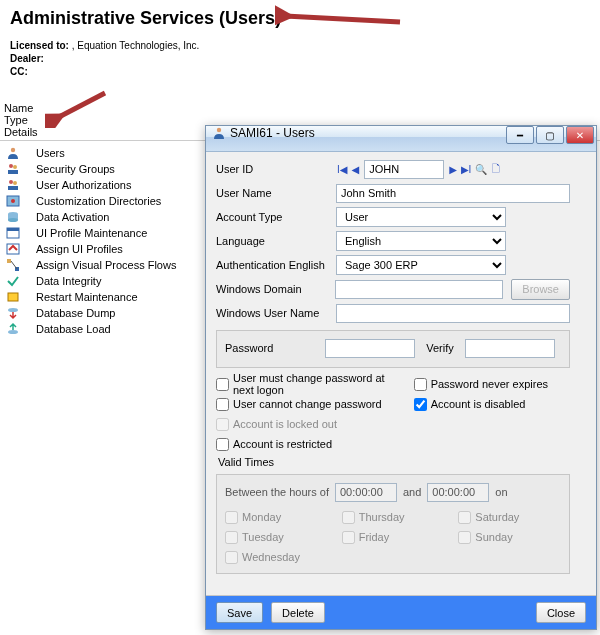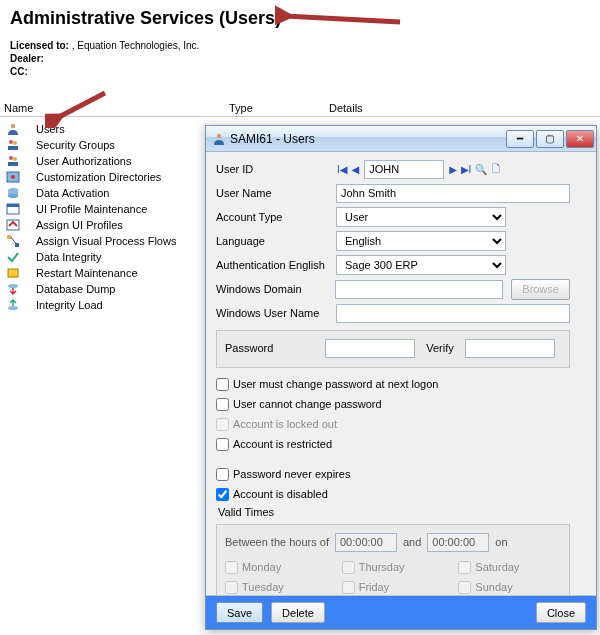--- a/index.html
+++ b/index.html
@@ -17,20 +17,21 @@
   .header { padding: 8px 10px 4px 10px; }
   .page-title { font-size: 18px; font-weight: bold; font-family: Arial, sans-serif; }
   .license-info { margin-top: 10px; font-family: Arial, sans-serif; font-size: 10px; line-height: 1.3; }
   .license-info b { font-weight: bold; }
   .columns-header {
     display: flex;
     border-bottom: 1px solid #ccc;
     margin-top: 18px;
     padding: 2px 4px;
     font-size: 11px;
+    flex-direction: column;
   }
   .col-name { width: 225px; }
   .col-type { width: 100px; }
   .col-details { flex: 1; }
   .sidebar {
     padding: 4px 4px;
     width: 200px;
   }
   .tree-item {
     display: flex;
@@ -55,21 +56,21 @@
     border: 1px solid #7a94b0;
     background: #f0f0f0;
     box-shadow: 0 2px 10px rgba(0,0,0,0.3);
     display: flex;
     flex-direction: column;
   }
   .titlebar {
     height: 26px;
     background: linear-gradient(#f5fafe, #d7e7f5 45%, #b9d1ec 46%, #cde0f3);
     display: flex;
-    align-items: center;
+    align-items: flex-start;
     padding: 0 2px 0 6px;
     border-bottom: 1px solid #9fb8d2;
   }
   .titlebar .app-icon { width: 14px; height: 14px; margin-right: 4px; }
   .titlebar .title-text { flex: 1; font-size: 12px; color: #000; }
   .winbtns { display: flex; gap: 0; }
   .winbtn {
     width: 28px; height: 18px;
     border: 1px solid #6a89ad;
     border-radius: 2px;
@@ -273,21 +274,21 @@
       </span>
     <span>Database Dump</span>
   </div>
   <div class="tree-item">
     <span class="ticon">
         <svg viewBox="0 0 14 14">
           <ellipse cx="7" cy="10" rx="5" ry="2" fill="#8bd"></ellipse>
           <path d="M7 8 L7 2 M4 5 L7 2 L10 5" stroke="#2a8" stroke-width="1.5" fill="none"></path>
         </svg>
       </span>
-    <span>Integrity Load</span>
+    <span>Database Load</span>
   </div>
 </div>
 
 <svg class="annot-arrow" style="left:275px; top:4px;" width="130" height="30">
   <defs>
       <marker id="ah1" markerWidth="10" markerHeight="10" refX="2" refY="5" orient="auto">
         <path d="M10 0 L0 5 L10 10 Z" fill="#a33"></path>
       </marker>
     </defs>
   <line x1="125" y1="18" x2="10" y2="12" stroke="#a33" stroke-width="5" marker-end="url(#ah1)"></line>
@@ -360,21 +361,21 @@
 
     <div class="inset-panel">
       <div class="form-row">
         <div class="form-label" style="width:100px">Password</div>
         <input type="password" class="text-input" style="width: 90px;">
         <div style="width:50px; text-align:center">Verify</div>
         <input type="password" class="text-input" style="width: 90px;">
       </div>
     </div>
 
-    <div style="display:flex; gap:10px; margin-top:6px;flex-direction:column;">
+    <div style="display:flex; gap:10px; margin-top:6px;">
       <div style="flex:1.2">
         <div class="chk-row">
             <input type="checkbox" style="">
             <label>User must change password at next logon</label>
           </div>
         <div class="chk-row">
             <input type="checkbox" style="">
             <label>User cannot change password</label>
           </div>
         <div class="chk-row disabled">

